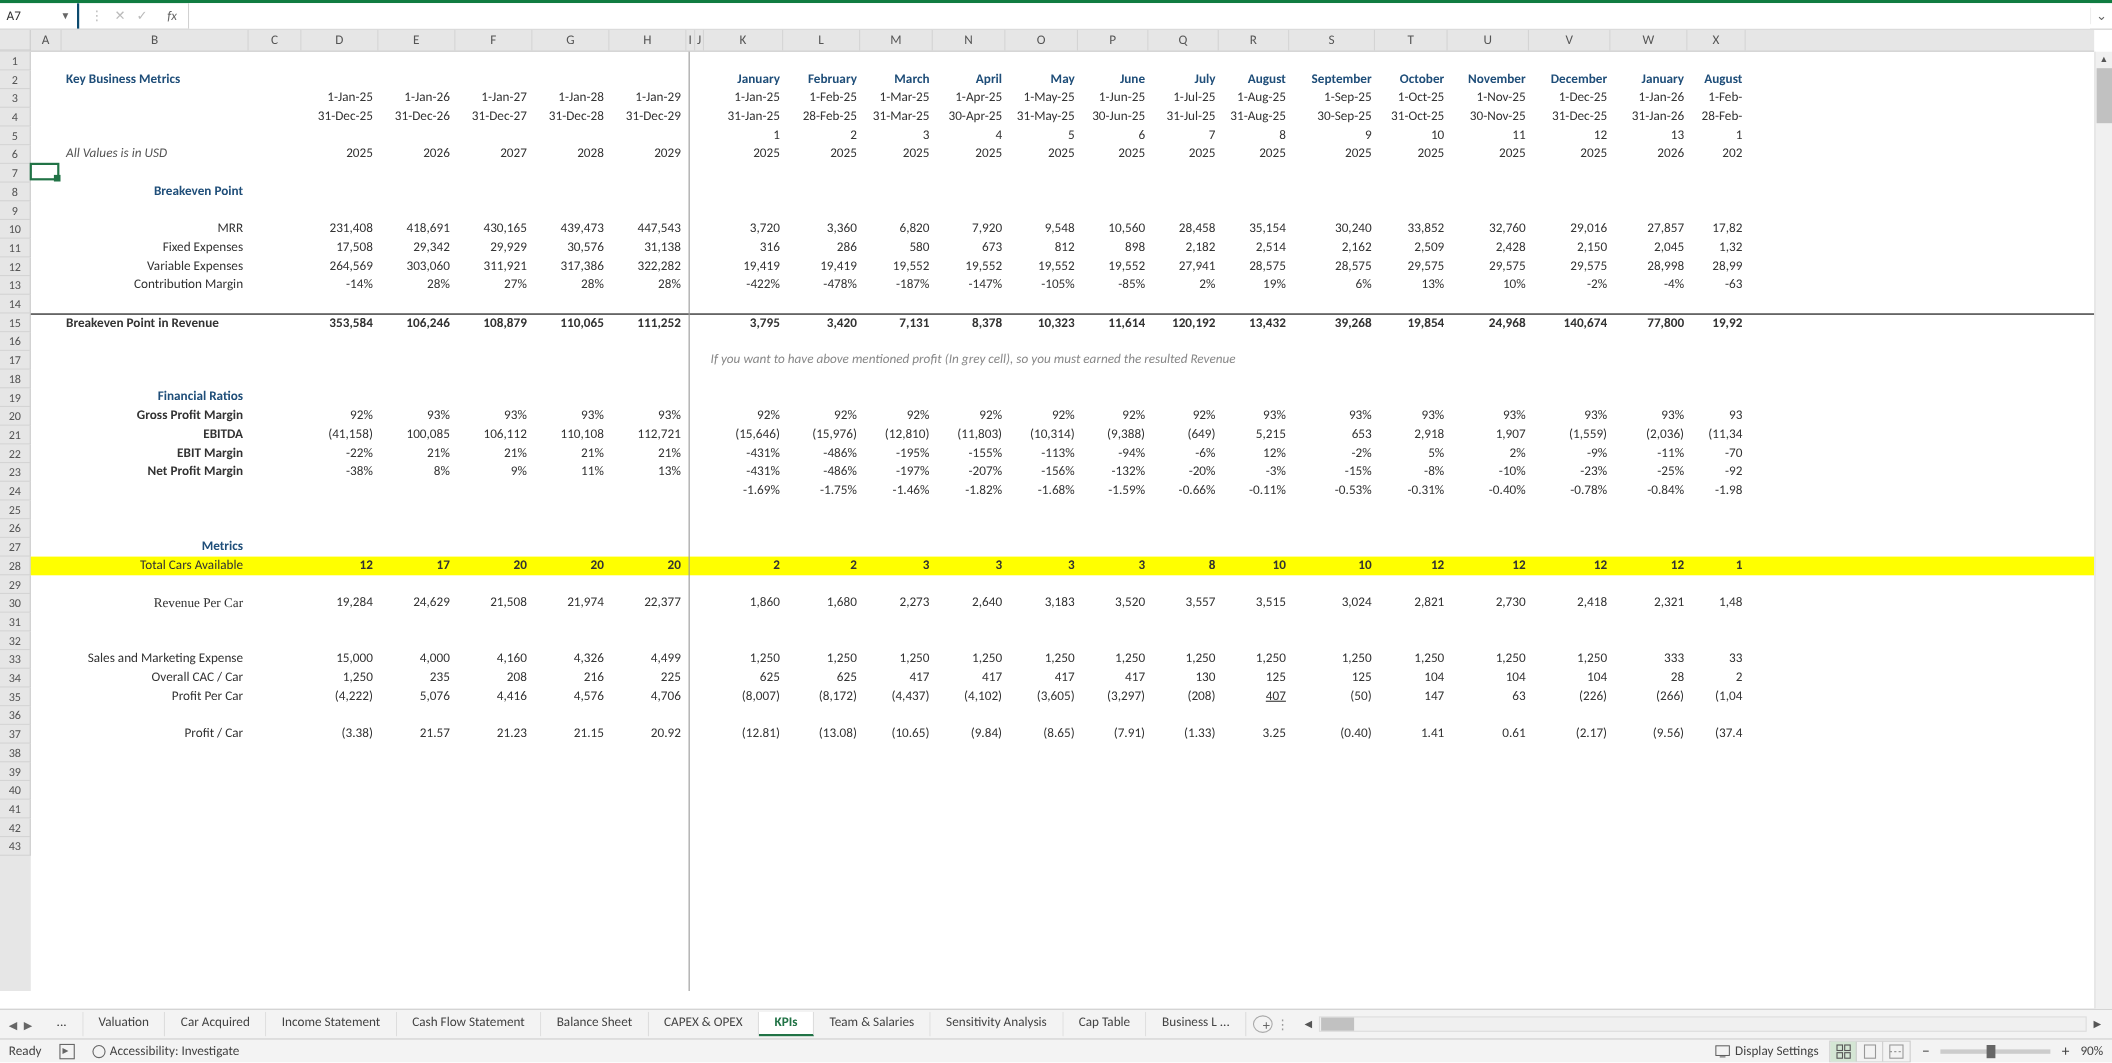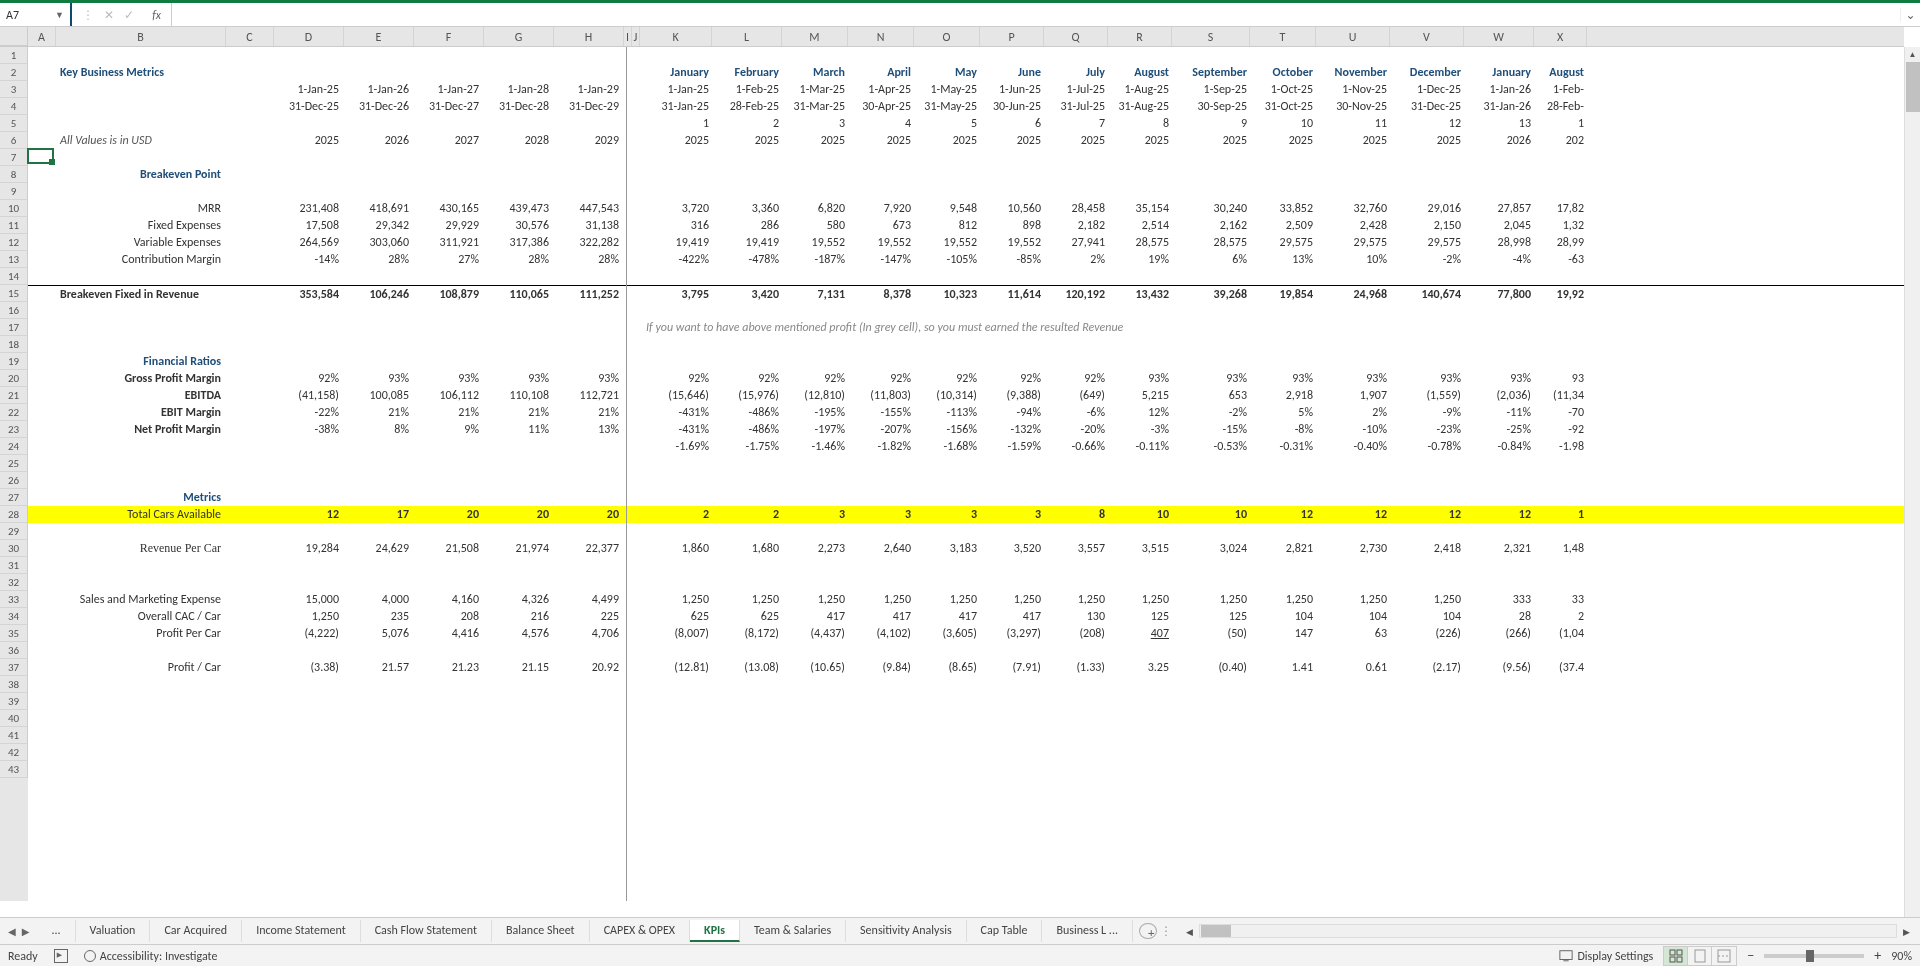--- a/index.html
+++ b/index.html
@@ -537,21 +537,21 @@
             <div class="cell" style="width: 64px;"></div>
             <div class="cell" style="width: 78px;"></div>
             <div class="cell" style="width: 66px;"></div>
             <div class="cell" style="width: 74px;"></div>
             <div class="cell" style="width: 74px;"></div>
             <div class="cell" style="width: 70px;"></div>
             <div class="cell" style="width: 53px;"></div>
           </div>
           <div class="data-row top-border-thick">
             <div class="cell" style="width: 28px;"></div>
-            <div class="cell bold" style="width: 170px;">Breakeven Fixed in Revenue</div>
+            <div class="cell bold" style="width: 170px;">Breakeven Point in Revenue</div>
             <div class="cell" style="width: 48px;"></div>
             <div class="cell r bold" style="width: 70px;">353,584</div>
             <div class="cell r bold" style="width: 70px;">106,246</div>
             <div class="cell r bold" style="width: 70px;">108,879</div>
             <div class="cell r bold" style="width: 70px;">110,065</div>
             <div class="cell r bold" style="width: 70px;">111,252</div>
             <div class="cell" style="width: 8px;"></div>
             <div class="cell" style="width: 8px;"></div>
             <div class="cell r bold" style="width: 72px;">3,795</div>
             <div class="cell r bold" style="width: 70px;">3,420</div>

